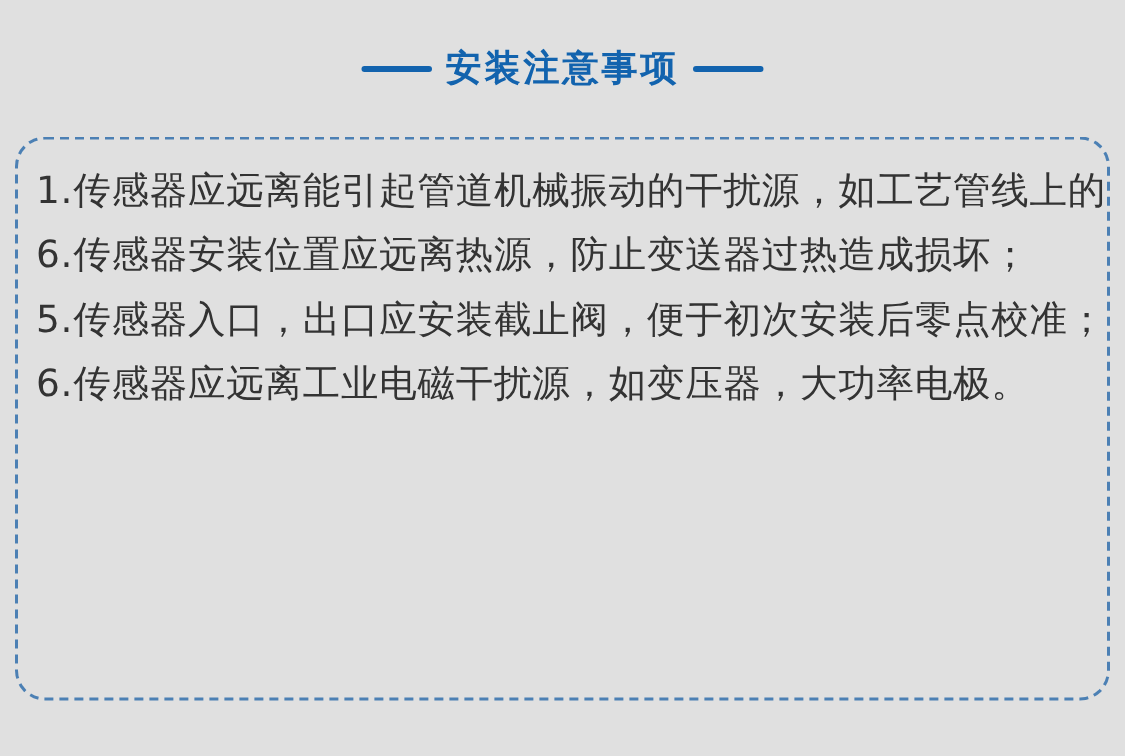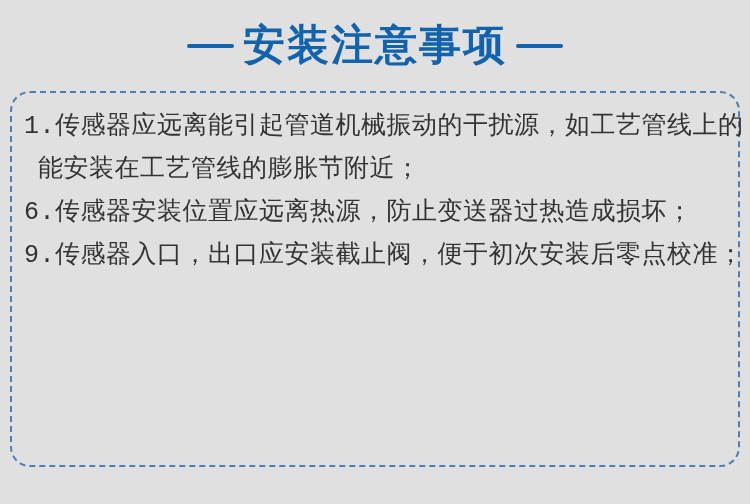--- a/index.html
+++ b/index.html
@@ -26,38 +26,37 @@
   }
   .title-dash {
     width: 47px;
     height: 4px;
     border-radius: 2px;
     background: var(--accent, #1263ae);
     flex: 0 0 auto;
   }
   .page-title {
     color: var(--accent, #1263ae);
-    font-size: 42px;
+    font-size: 24px;
     font-weight: bold;
     letter-spacing: 2px;
     margin: 0 9px;
     line-height: 1;
     padding-bottom: 2px;
   }
   .notes-panel {
     position: absolute;
     left: 10px;
     right: 10px;
     top: 91px;
     bottom: 37px;
     border: 2px dashed var(--border, #4c80b4);
     border-radius: 20px;
     box-sizing: border-box;
     padding: 12px 10px 0 12px;
-    font-family: Liberation Mono, monospace;
   }
   .note-line {
     white-space: nowrap;
     font-size: 25px;
     line-height: 43px;
     color: var(--text, #333333);
     letter-spacing: 0.5px;
   }
   .note-line.cont {
     padding-left: 14px;
@@ -70,21 +69,23 @@
   <span class="title-dash"></span>
   <h1 class="page-title">安装注意事项</h1>
   <span class="title-dash"></span>
 </div>
 
 <div class="notes-panel" id="notes-panel">
     <div>
       <div class="note-line">1.传感器应远离能引起管道机械振动的干扰源，如工艺管线上的</div>
     </div>
     <div>
-      <div class="note-line cont">能安装在工艺管线的膨胀节附近；</div>
     </div>
     <div>
       <div class="note-line">6.传感器安装位置应远离热源，防止变送器过热造成损坏；</div>
     </div>
     <div>
-      <div class="note-line">9.传感器入口，出口应安装截止阀，便于初次安装后零点校准；</div>
+      <div class="note-line">5.传感器入口，出口应安装截止阀，便于初次安装后零点校准；</div>
+    </div>
+    <div>
+      <div class="note-line">6.传感器应远离工业电磁干扰源，如变压器，大功率电极。</div>
     </div>
   </div>
 
 </body></html>

